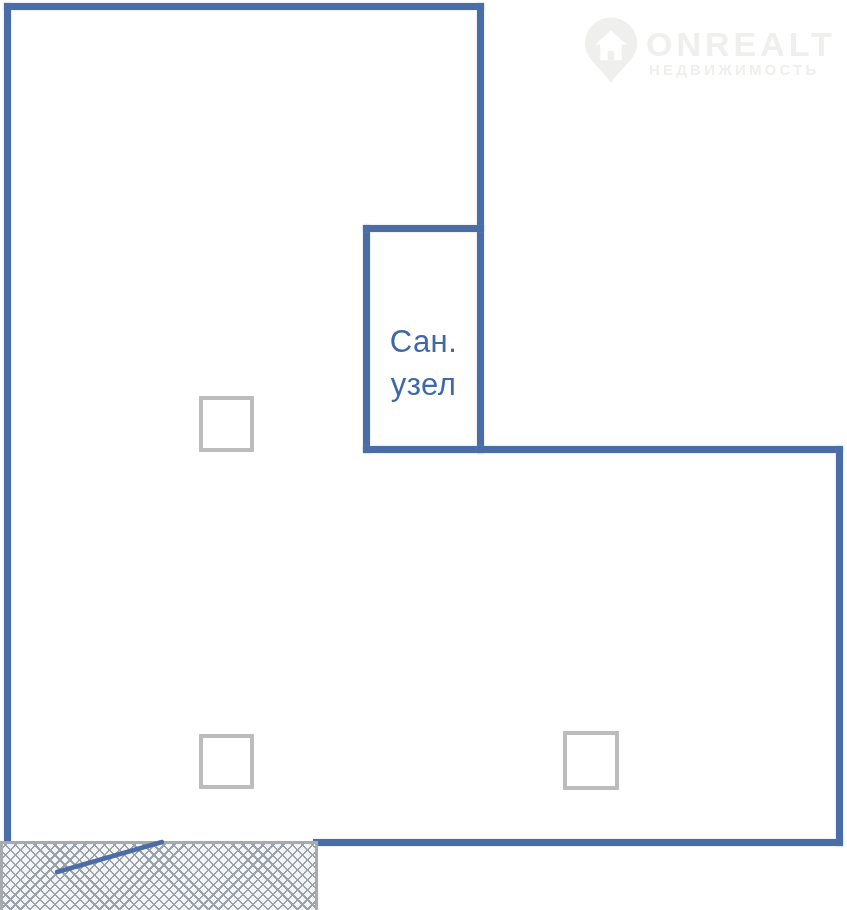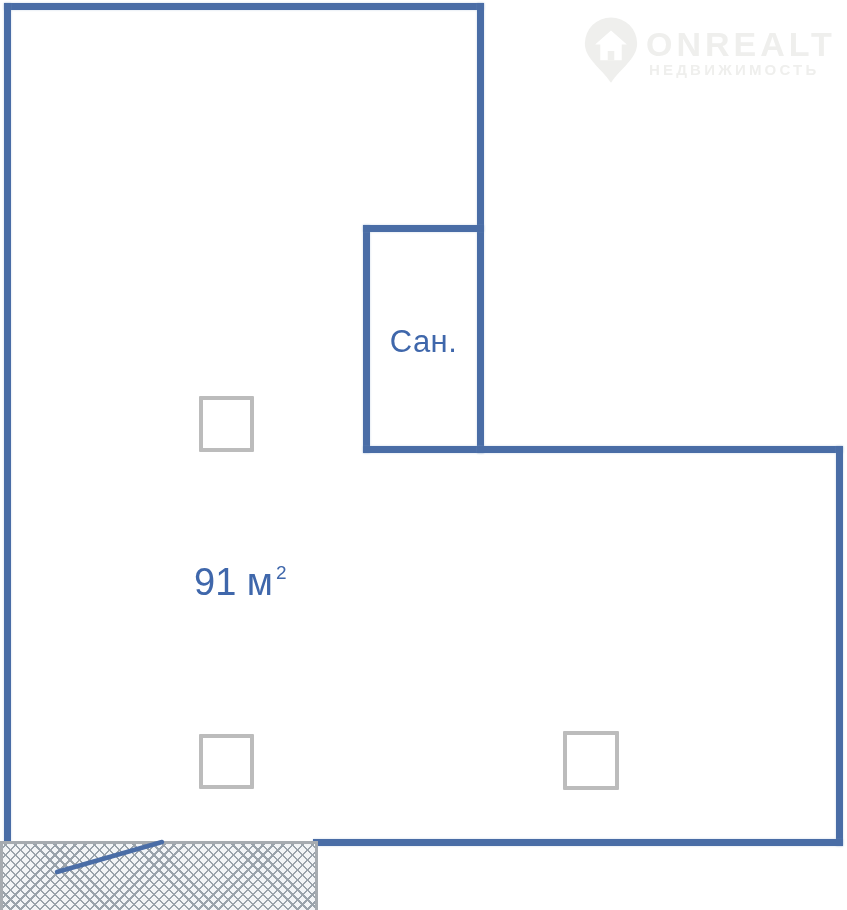--- a/index.html
+++ b/index.html
@@ -118,18 +118,17 @@
   <svg class="door-svg">
     <line class="door-line" x1="162" y1="842" x2="57" y2="872"></line>
   </svg>
 
   <div class="column col-a"></div>
   <div class="column col-b"></div>
   <div class="column col-c"></div>
 
   <div class="room-label">
     <div>Сан.</div>
+    <div>узел</div>
   </div>
 
-  <div class="area-label"><span>91 м</span><span class="area-sup">2</span>
-  </div>
 
 </div>
 
 </body></html>

